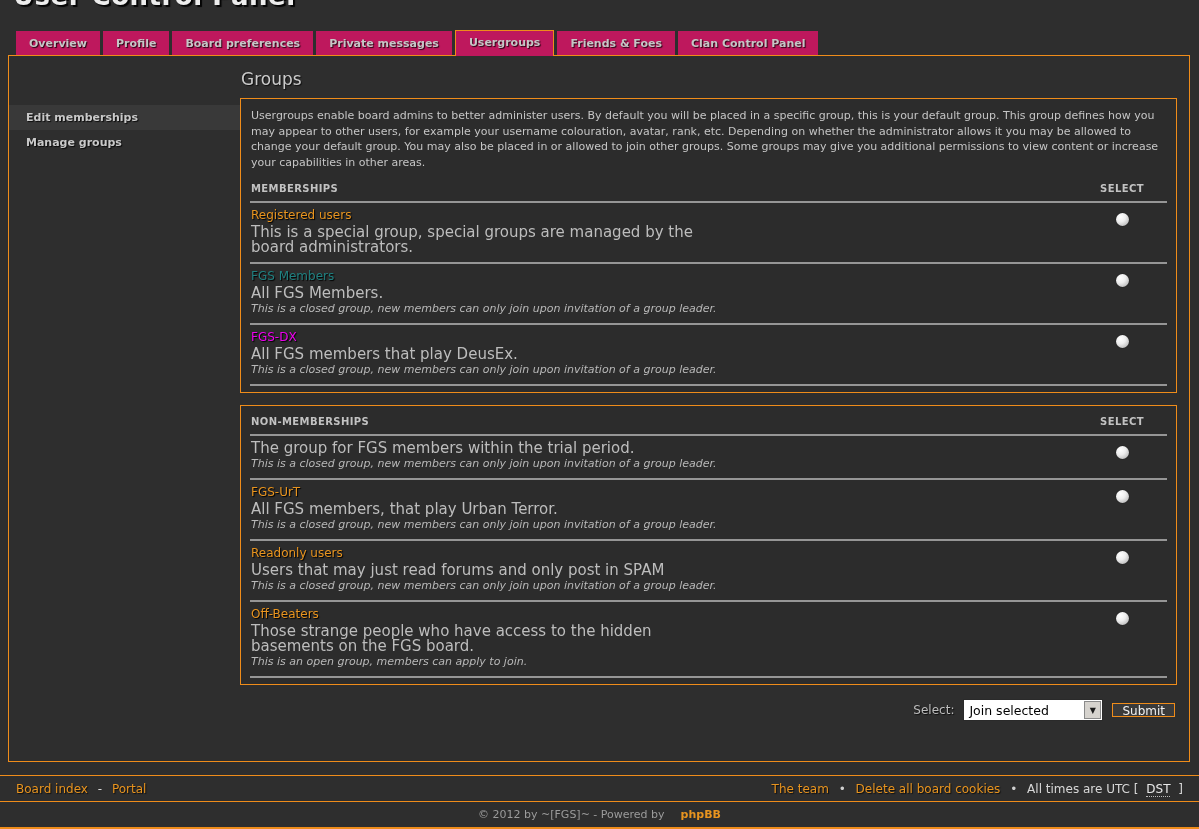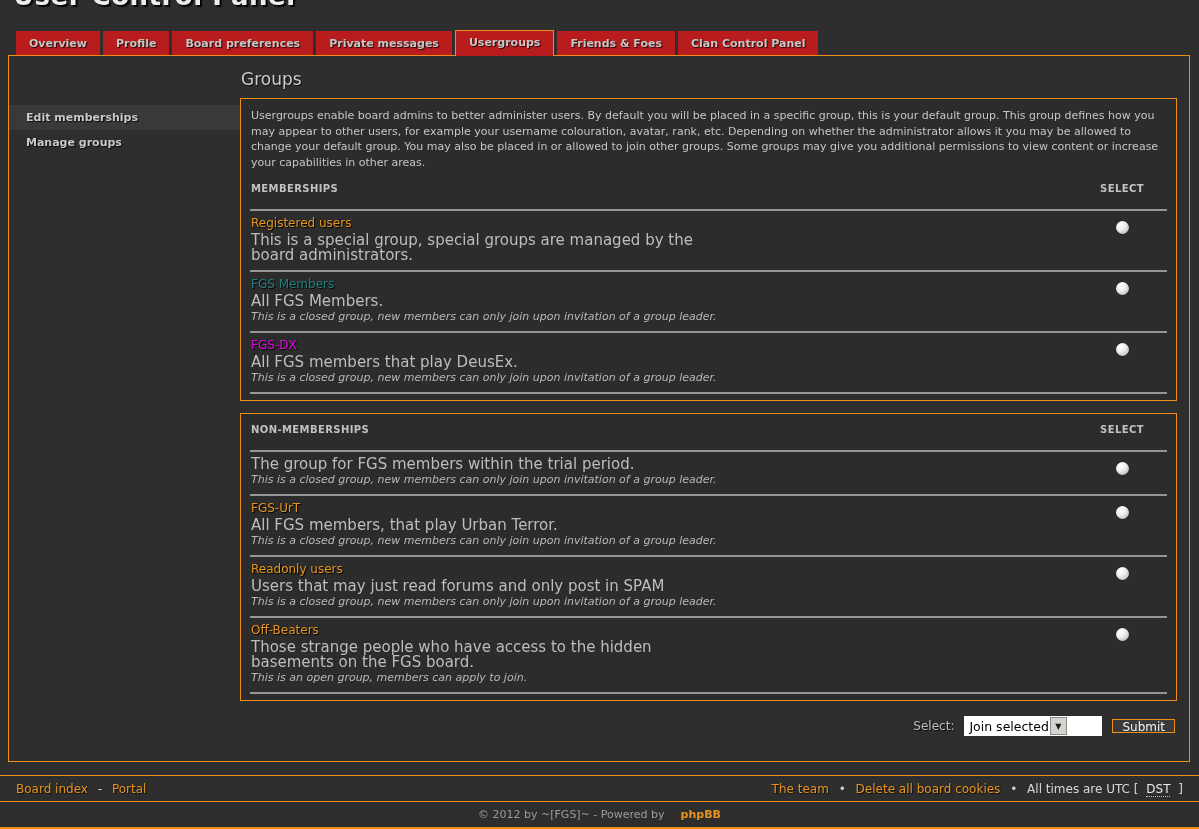--- a/index.html
+++ b/index.html
@@ -16,21 +16,21 @@
     font-size:26px;font-weight:bold;color:#ededed;letter-spacing:.5px;
     text-shadow:2px 2px 1px rgba(0,0,0,.9);
     white-space:nowrap;
   }
 
   
   #tabbar{position:absolute;top:30px;left:16px;right:8px;height:26px;}
   .tab{
     display:inline-block;box-sizing:border-box;height:25px;line-height:25px;
     padding:0 13px;margin-right:3px;vertical-align:bottom;
-    background:#b91c1c;color:#c6c6c6;font-size:11px;font-weight:bold;
+    background:#be185d;color:#c6c6c6;font-size:11px;font-weight:bold;
     text-shadow:1px 1px 1px rgba(0,0,0,.8);cursor:pointer;white-space:nowrap;
   }
   .tab.active{
     border:1px solid var(--accent);border-bottom:none;height:26px;line-height:24px;
     position:relative;z-index:3;
   }
 
   
   #main-box{
     position:absolute;top:55px;left:8px;width:1182px;height:707px;
@@ -53,21 +53,21 @@
   .panel{
     border:1px solid var(--accent);margin-bottom:12px;
     padding:7px 9px 6px 9px;background:#2c2c2c;
   }
   #groups-description{
     margin:2px 1px 10px 1px;font-size:11px;line-height:15.6px;color:#c5c5c5;
   }
 
   .tbl-header{
     display:flex;justify-content:space-between;align-items:flex-start;
-    padding:3px 1px 15px 1px;border-bottom:2px solid #969696;
+    padding:3px 1px 7px 1px;border-bottom:2px solid #969696;
     font-size:10px;font-weight:bold;color:#c2c2c2;letter-spacing:.4px;
   }
   .sel-cell{width:88px;flex:none;text-align:center;}
   .grp-row{
     display:flex;justify-content:space-between;align-items:flex-start;
     padding:5px 1px 7px 1px;border-bottom:2px solid #969696;
   }
   .grp-text{max-width:470px;min-width:0;}
   .grp-name{
     font-size:12px;font-weight:normal;margin:0 0 3px 0;cursor:pointer;
@@ -82,21 +82,21 @@
   }
 
   
   #action-row{
     display:flex;justify-content:flex-end;align-items:center;
     margin:13px 2px 0 0;height:24px;
   }
   #select-label{font-size:12px;color:#bdbdbd;margin-right:9px;text-shadow:1px 1px 1px rgba(0,0,0,.7);}
   #dropdown{
     box-sizing:border-box;width:140px;height:22px;background:#ffffff;
-    border:1px solid #2a2a2a;display:flex;align-items:center;justify-content:flex-start;
+    border:1px solid #2a2a2a;display:flex;align-items:center;justify-content:space-between;
     cursor:pointer;
   }
   #dropdown .dd-value{font-size:12.5px;color:#000;padding-left:5px;white-space:nowrap;}
   #dropdown .dd-arrow{
     box-sizing:border-box;width:17px;height:18px;margin:1px;background:#d6d3ce;
     border:1px solid #8a8a8a;display:flex;align-items:center;justify-content:center;
     font-size:8px;color:#1a1a1a;flex:none;
   }
   #submit-btn{
     margin-left:9px;box-sizing:border-box;height:14px;padding:0 9px;

